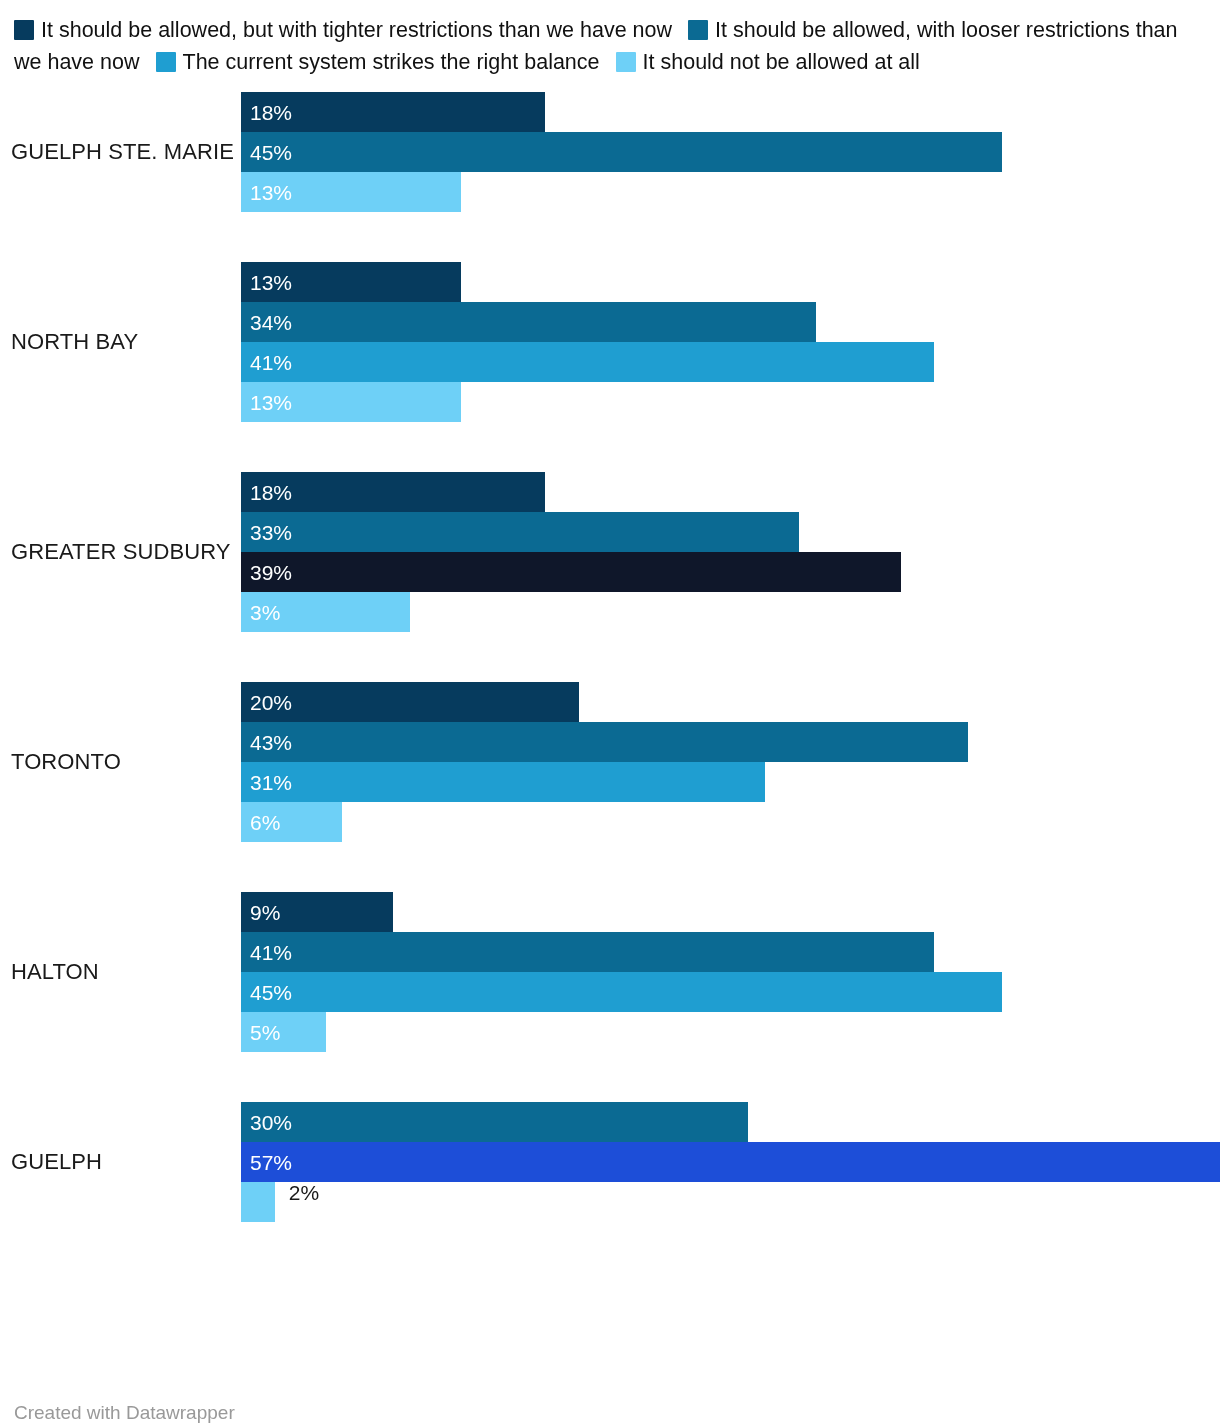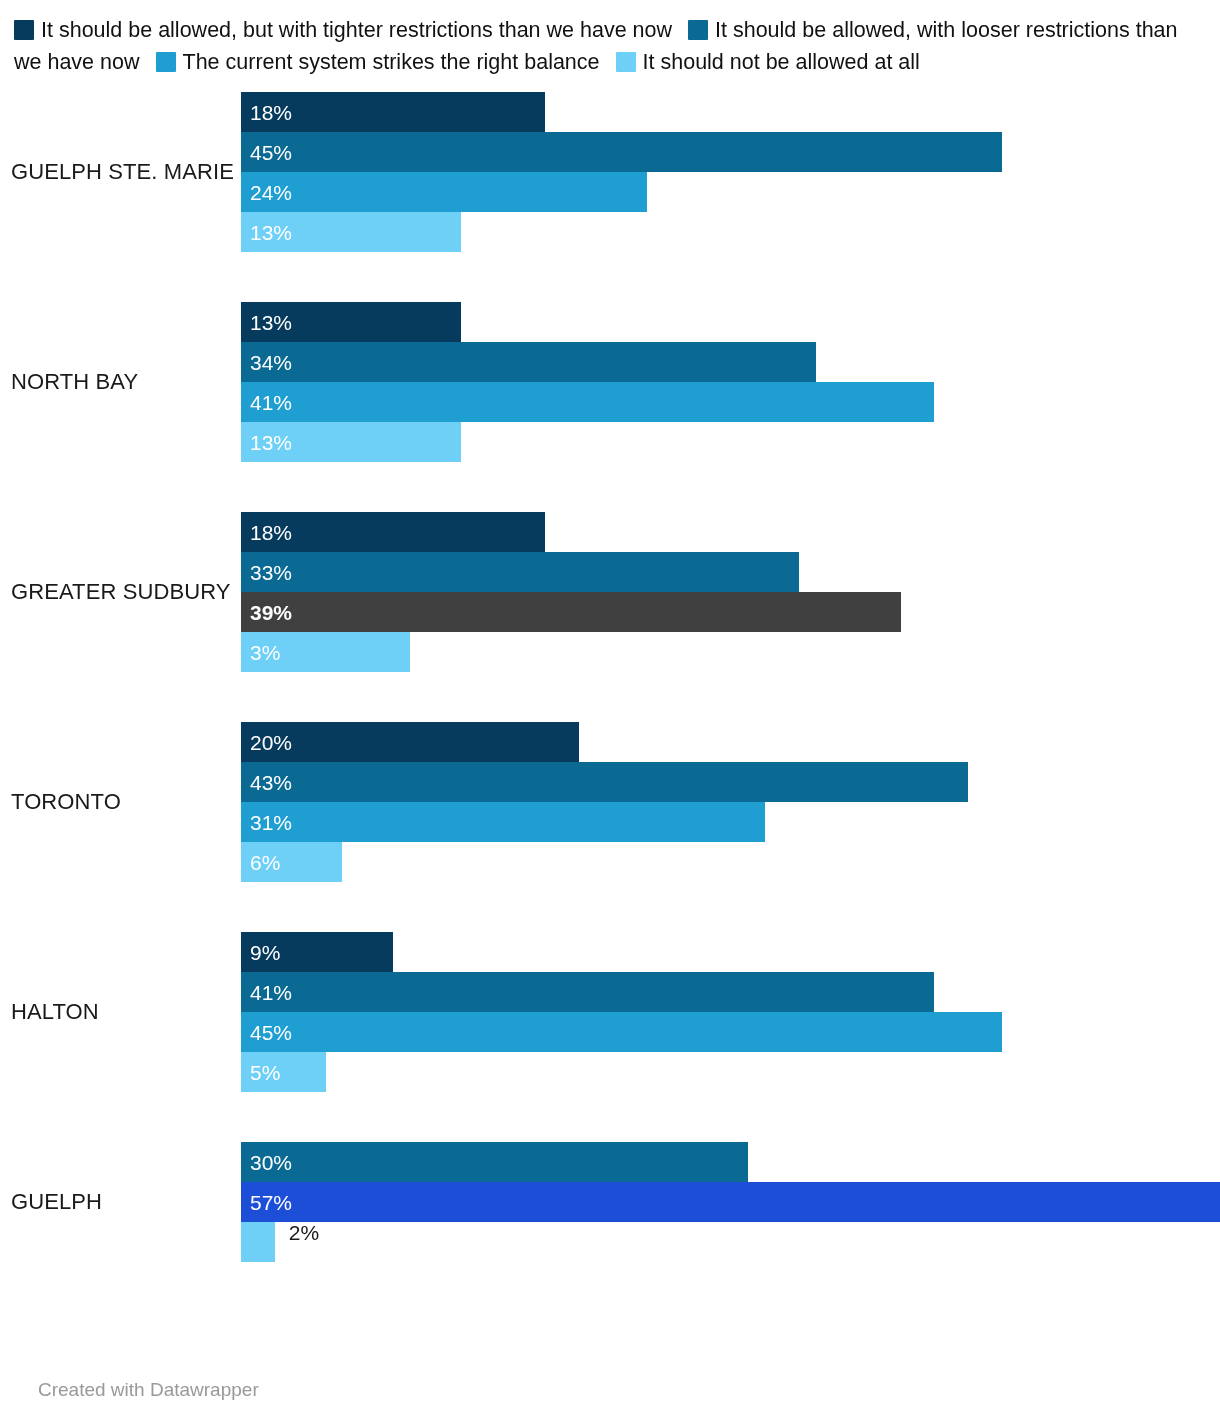--- a/index.html
+++ b/index.html
@@ -92,24 +92,23 @@
   .bar-value.outside {
     color: #1a1a1a;
     padding-left: 0;
     margin-left: 14px;
   }
 
   
   .footer {
     position: absolute;
     left: 14px;
-    bottom: 23px;
+    bottom: 0;
     font-size: 19px;
     color: #999999;
-    margin-left: 24px;
   }
 </style>
 </head>
 <body>
 
 <div class="legend">
   <span class="legend-item"><span class="legend-swatch" style="background: rgb(6, 59, 94);"></span><span class="legend-label">It should be allowed, but with tighter restrictions than we have now</span></span><span class="legend-item"><span class="legend-swatch" style="background: rgb(11, 106, 147);"></span><span class="legend-label">It should be allowed, with looser restrictions than we have now</span></span><span class="legend-item"><span class="legend-swatch" style="background: rgb(31, 158, 209);"></span><span class="legend-label">The current system strikes the right balance</span></span><span class="legend-item"><span class="legend-swatch" style="background: rgb(110, 208, 247);"></span><span class="legend-label">It should not be allowed at all</span></span>
 </div>
 
 <div class="chart" id="chart">
@@ -120,25 +119,20 @@
           <div class="bar" style="width: 304.421px; background: rgb(6, 59, 94);">
             <span class="bar-value">18%</span>
           </div>
         </div>
         <div class="barrow">
           <div class="bar" style="width: 761.053px; background: rgb(11, 106, 147);">
             <span class="bar-value">45%</span>
           </div>
         </div>
         <div class="barrow">
-          <div class="bar" style="width: 405.895px; background: rgb(31, 158, 209);">
-            <span class="bar-value">24%</span>
-          </div>
-        </div>
-        <div class="barrow">
           <div class="bar" style="width: 219.86px; background: rgb(110, 208, 247);">
             <span class="bar-value">13%</span>
           </div>
         </div>
       </div>
     </div>
     <div class="group">
       <div class="cat-label">NORTH BAY</div>
       <div class="bars">
         <div class="barrow">
@@ -170,21 +164,21 @@
           <div class="bar" style="width: 304.421px; background: rgb(6, 59, 94);">
             <span class="bar-value">18%</span>
           </div>
         </div>
         <div class="barrow">
           <div class="bar" style="width: 558.105px; background: rgb(11, 106, 147);">
             <span class="bar-value">33%</span>
           </div>
         </div>
         <div class="barrow">
-          <div class="bar" style="width: 659.579px; background: #404040; font-weight: bold;">
+          <div class="bar" style="width: 659.579px; background: #0f172a;">
             <span class="bar-value">39%</span>
           </div>
         </div>
         <div class="barrow">
           <div class="bar" style="width: 169.123px; background: rgb(110, 208, 247);">
             <span class="bar-value">3%</span>
           </div>
         </div>
       </div>
     </div>

